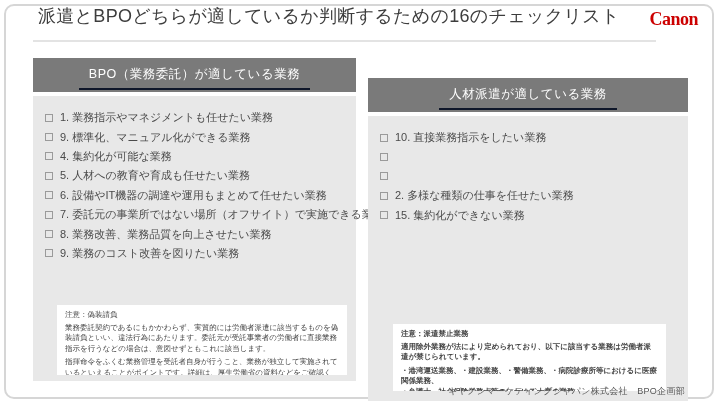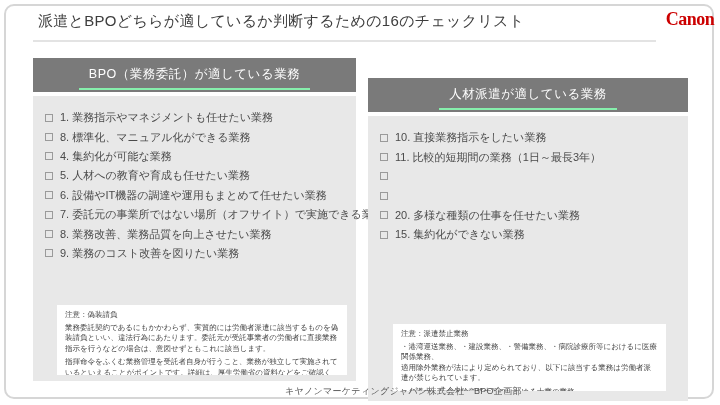--- a/index.html
+++ b/index.html
@@ -6,61 +6,61 @@
   body{
     width:720px;height:405px;position:relative;background:#fff;
     font-family:"Liberation Sans","DejaVu Sans",sans-serif;
     -webkit-font-smoothing:antialiased;overflow:hidden;
   }
   .card{
     position:absolute;left:4px;top:4px;width:710px;height:395px;
     border:2px solid #d6d6d6;border-radius:10px;background:#fff;box-sizing:border-box;
   }
   .title{
-    position:absolute;left:38px;top:12px;font-size:15px;color:#3d3d3d;
+    position:absolute;left:38px;top:4px;font-size:18px;color:#3d3d3d;
     letter-spacing:.3px;white-space:nowrap;
   }
   .logo{
-    position:absolute;left:660px;top:9px;width:60px;text-align:center;
+    position:absolute;left:638px;top:9px;width:60px;text-align:right;
     font-family:"Liberation Serif","DejaVu Serif",serif;font-weight:bold;
     font-size:18px;color:#cc0000;letter-spacing:-.5px;
   }
   .divider{position:absolute;left:33px;top:40px;width:623px;height:2px;background:#e3e3e3;}
   .col{position:absolute;top:58px;}
   .col-left{left:33px;width:323px;}
   .col-right{left:368px;width:320px;margin-top:20px;}
   .col-header{
     height:34px;background:#7a7a7a;display:flex;align-items:center;justify-content:center;
   }
   .hdr-text{
     color:#ffffff;font-size:12.5px;letter-spacing:.5px;white-space:nowrap;
-    padding:0 10px 5px;border-bottom:2px solid #86efac;margin-top:5px;
+    padding:0 10px 5px;border-bottom:2px solid #0f172a;margin-top:5px;
   }
   .col-body{
     position:relative;margin-top:4px;height:285px;background:#e8e8e8;
   }
   .list{padding-top:12px;}
   .item{
     display:flex;align-items:center;height:19.4px;padding-left:12px;
     font-size:11px;color:#4a4a4a;white-space:nowrap;
   }
   .cb{
     width:8px;height:8px;border:1px solid #9a9a9a;margin-right:7px;flex:none;
     background:#e8e8e8;box-sizing:border-box;
   }
   .note{
     position:absolute;background:#ffffff;color:#454545;
     font-size:7.5px;line-height:10.5px;padding:5px 8px;box-sizing:border-box;overflow:hidden;
   }
   .note-left{left:24px;top:209px;width:290px;height:70px;}
-  .note-right{left:25px;top:208px;width:273px;height:67px;}
+  .note-right{left:25px;top:208px;width:273px;height:67px;font-weight:bold;}
   .note-title{margin:0 0 2px;}
   .note p{margin:0 0 3px;}
   .footer{
-    position:absolute;top:385px;left:285px;width:400px;text-align:left;
+    position:absolute;top:385px;left:285px;width:400px;text-align:right;
     font-size:9px;color:#555555;letter-spacing:.3px;
   }
 </style>
 </head>
 <body>
 
 <div class="card"></div>
 
 <div class="title">派遣とBPOどちらが適しているか判断するための16のチェックリスト</div>
 <div class="logo">Canon</div>
@@ -71,21 +71,21 @@
     <span class="hdr-text">BPO（業務委託）が適している業務</span>
   </div>
   <div class="col-body">
     <div class="list">
       <div class="item">
           <span class="cb"></span>
           <span>1. 業務指示やマネジメントも任せたい業務</span>
         </div>
       <div class="item">
           <span class="cb"></span>
-          <span>8. 標準化、マニュアル化ができる業務</span>
+          <span>9. 標準化、マニュアル化ができる業務</span>
         </div>
       <div class="item">
           <span class="cb"></span>
           <span>4. 集約化が可能な業務</span>
         </div>
       <div class="item">
           <span class="cb"></span>
           <span>5. 人材への教育や育成も任せたい業務</span>
         </div>
       <div class="item">
@@ -118,40 +118,36 @@
     <span class="hdr-text">人材派遣が適している業務</span>
   </div>
   <div class="col-body">
     <div class="list">
       <div class="item">
           <span class="cb"></span>
           <span>10. 直接業務指示をしたい業務</span>
         </div>
       <div class="item">
           <span class="cb"></span>
-          <span>11. 比較的短期間の業務（1日～最長3年）</span>
         </div>
       <div class="item">
           <span class="cb"></span>
         </div>
       <div class="item">
           <span class="cb"></span>
-        </div>
-      <div class="item">
-          <span class="cb"></span>
-          <span>20. 多様な種類の仕事を任せたい業務</span>
+          <span>2. 多様な種類の仕事を任せたい業務</span>
         </div>
       <div class="item">
           <span class="cb"></span>
           <span>15. 集約化ができない業務</span>
         </div>
     </div>
     <div class="note note-right">
       <div class="note-title">注意：派遣禁止業務</div>
+      <p>適用除外業務が法により定められており、以下に該当する業務は労働者派遣が禁じられています。</p>
       <p style="margin-bottom:0">・港湾運送業務、・建設業務、・警備業務、・病院診療所等におけるに医療関係業務、</p>
-      <p>適用除外業務が法により定められており、以下に該当する業務は労働者派遣が禁じられています。</p>
       <p style="margin-bottom:0">・弁護士、社会保険労務士等のいわゆる士業の業務</p>
 
     </div>
   </div>
 </div>
 
 <div class="footer">キヤノンマーケティングジャパン株式会社　BPO企画部</div>
 
 </body></html>

